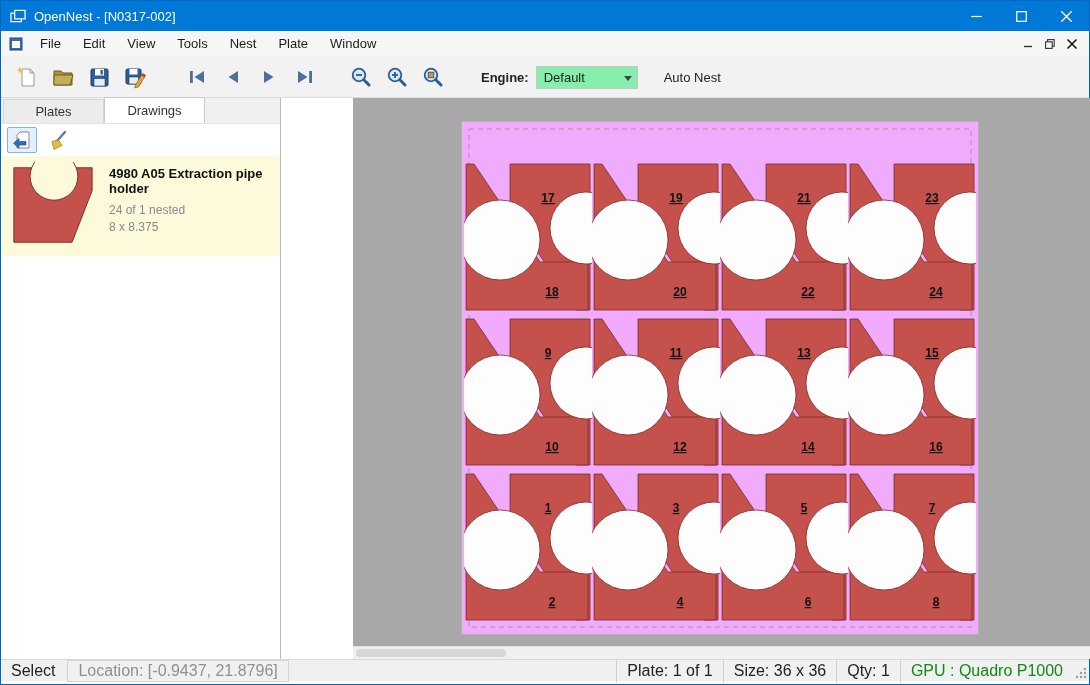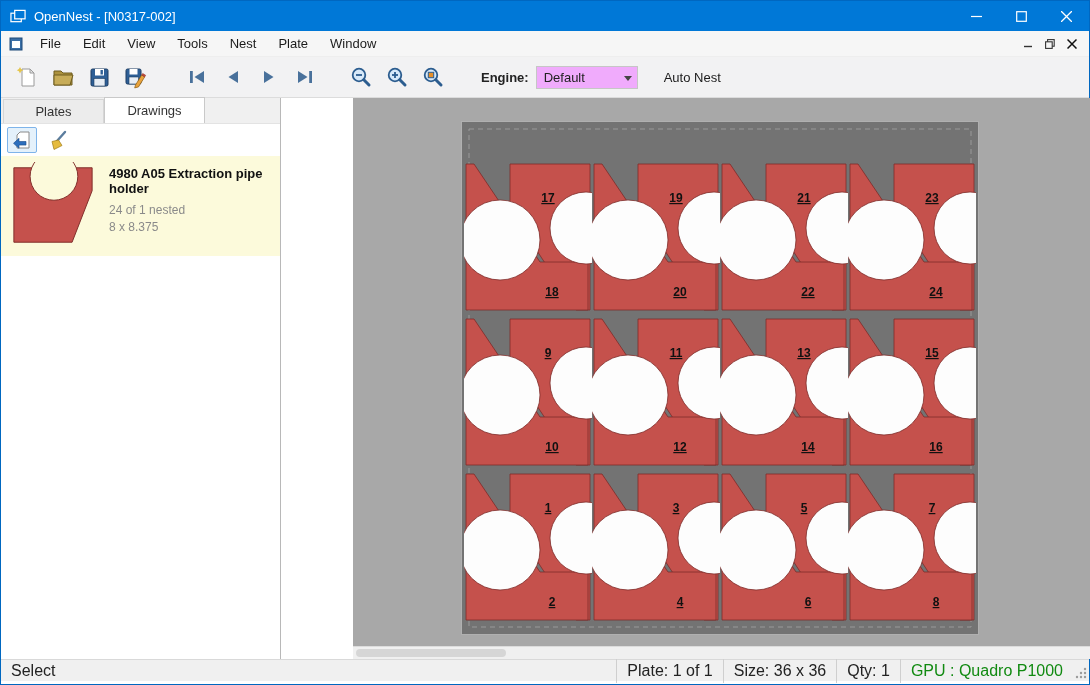--- a/index.html
+++ b/index.html
@@ -20,41 +20,41 @@
   .menu-item { padding:0 11px; line-height:25px; color:#1b1b1b; }
   .mdi-controls { margin-left:auto; display:flex; align-items:center; padding-right:6px; }
   .mdi-btn { width:22px; height:20px; display:flex; align-items:center; justify-content:center; }
 
   
   .toolbar { position:absolute; left:0; top:56px; width:100%; height:41px; background:#f2f2f3; border-bottom:1px solid #dcdcdc; display:flex; align-items:center; padding-left:8px; }
   .tb-btn { width:36px; height:34px; display:flex; align-items:center; justify-content:center; border-radius:3px; }
   .gap-lg { margin-left:26px; }
   .gap-md { margin-left:20px; }
   .engine-label { font-weight:bold; margin-left:30px; margin-right:7px; }
-  .combo { width:102px; height:23px; background:#f0abfc; border:1px solid #c6c6c6; display:flex; align-items:center; padding-left:7px; position:relative; }
+  .combo { width:102px; height:23px; background:#86efac; border:1px solid #c6c6c6; display:flex; align-items:center; padding-left:7px; position:relative; }
   .combo-arrow { position:absolute; right:5px; top:9px; width:0; height:0; border-left:4px solid transparent; border-right:4px solid transparent; border-top:5px solid #444; }
   .auto-nest { margin-left:26px; color:#1b1b1b; }
 
   
   .leftpanel { position:absolute; left:0; top:97px; width:280px; height:561px; background:#fff; border-right:1px solid #b8b8b8; }
   .tabstrip { height:26px; background:#f0f0f0; display:flex; align-items:flex-end; padding-left:2px; border-bottom:1px solid #e3e3e3; }
   .tab { width:101px; height:24px; line-height:23px; text-align:center; background:#ececec; border:1px solid #d6d6d6; border-bottom:none; color:#333; }
   .tab--active { background:#fff; height:26px; line-height:25px; border-color:#c9c9c9; position:relative; z-index:2; }
   .paneltools { height:32px; background:#fff; display:flex; align-items:center; padding:2px 6px; }
   .pt-btn { width:30px; height:26px; display:flex; align-items:center; justify-content:center; margin-right:6px; border:1px solid transparent; border-radius:2px; }
   .pt-btn--active { border-color:#7eb4ea; background:#e4f1fb; }
   .listitem { display:flex; background:#fcfadb; padding:6px 8px 8px 10px; cursor:default; }
   .thumb { width:84px; height:86px; flex:0 0 auto; }
   .iteminfo { margin-left:14px; padding-top:4px; }
   .ititle { font-weight:bold; font-size:13px; color:#111; margin-bottom:6px; }
   .isub { color:#8a8a8a; font-size:12px; line-height:17px; }
 
   
   .canvas { position:absolute; left:352px; top:97px; width:738px; height:561px; background:#a8a8a8; overflow:hidden; }
-  .plate { position:absolute; left:108px; top:23px; width:518px; height:514px; background:#737373; border:1px solid #b0b0b0; }
+  .plate { position:absolute; left:108px; top:23px; width:518px; height:514px; background:#f0abfc; border:1px solid #b0b0b0; }
   .hscroll { position:absolute; left:0; bottom:0; width:100%; height:13px; background:#f0f0f0; border-top:1px solid #dcdcdc; }
   .hthumb { position:absolute; left:3px; top:2px; width:150px; height:8px; background:#d6d6d6; border-radius:4px; }
 
   
   .statusbar { position:absolute; left:0; top:658px; width:100%; height:22px; background:#f0f0f0; border-top:1px solid #d9d9d9; display:flex; align-items:center; font-size:16px; }
   .sb-cell { padding:0 10px; line-height:24px; white-space:nowrap; }
   .sb-loc { color:#8f8f8f; border:1px solid #d4d4d4; margin-left:2px; line-height:20px; }
   .sb-spring { flex:1; }
   .sb-right { border-left:1px solid #cfcfcf; }
   .sb-gpu { color:#118a11; }
@@ -405,20 +405,21 @@
           </g>
         </svg>
     </div>
     <div class="hscroll">
       <div class="hthumb"></div>
     </div>
   </div>
 
   <div class="statusbar">
     <div class="sb-cell">Select</div>
+    <div class="sb-cell sb-loc">Location: [-0.9437, 21.8796]</div>
     <div class="sb-spring"></div>
     <div class="sb-cell sb-right">Plate: 1 of 1</div>
     <div class="sb-cell sb-right">Size: 36 x 36</div>
     <div class="sb-cell sb-right">Qty: 1</div>
     <div class="sb-cell sb-right sb-gpu">GPU : Quadro P1000</div>
     <div class="grip">
       <svg width="13" height="13" viewBox="0 0 13 13">
         <g fill="#9b9b9b">
           <circle cx="11" cy="3" r="1.2"></circle>
             <circle cx="11" cy="7" r="1.2"></circle>

